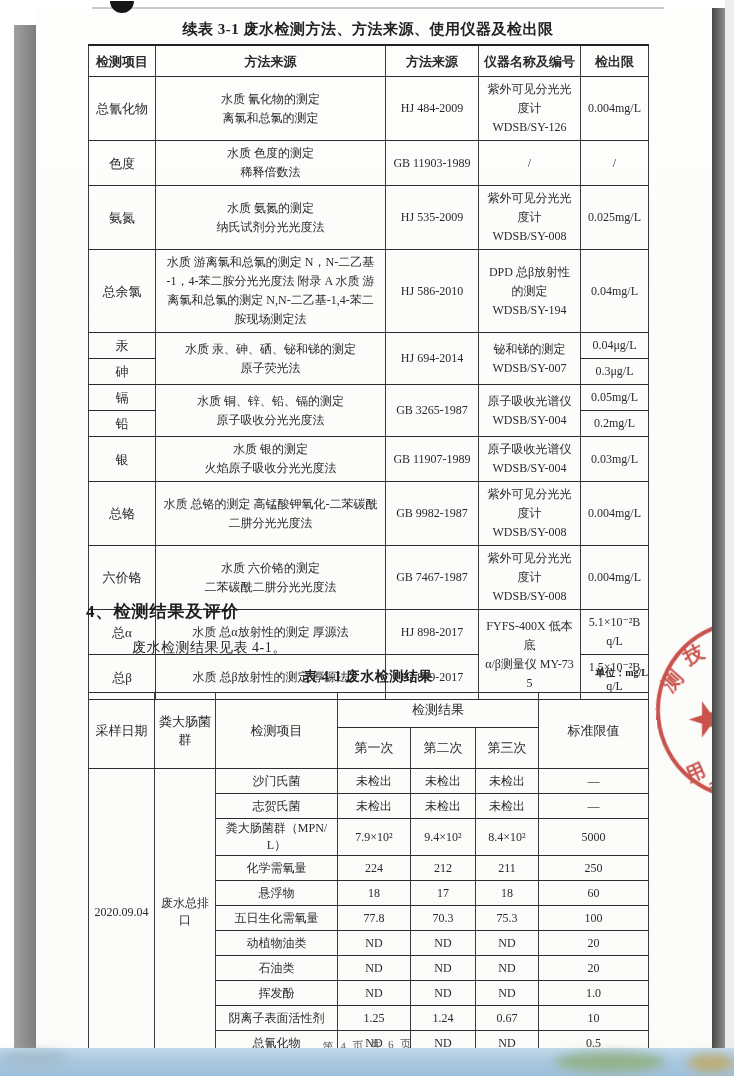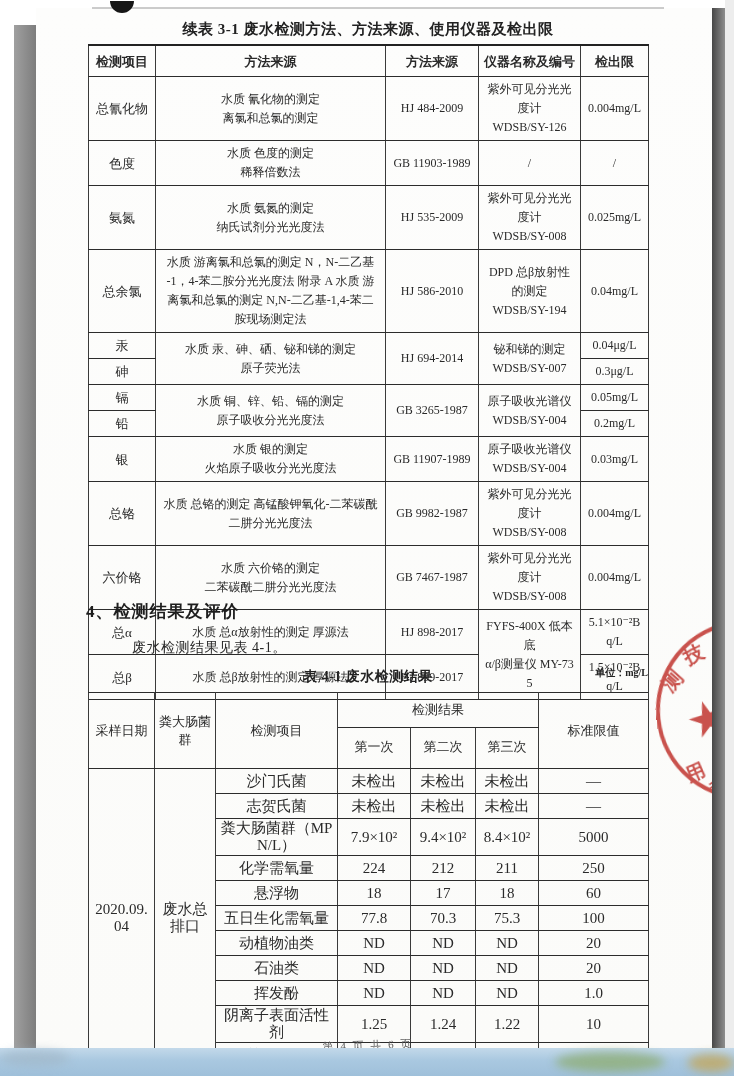--- a/index.html
+++ b/index.html
@@ -52,23 +52,23 @@
     border:1px solid #3a3a3a;
     border-top:1.6px solid #2c2c2c;border-bottom:1.6px solid #2c2c2c;
     text-align:center;vertical-align:middle;
     font-size:12px;line-height:19px;padding:3px 4px;
     word-break:break-all;color:#2a2a2a;
   }
   #table31{border-top:2.5px solid #222;}
   #table31 th{font-weight:700;font-size:13px;height:24px;}
   #table31 td:first-child{font-size:13px;}
   #table41 th{font-weight:400;font-size:13px;padding:8px 4px;line-height:18px;}
-  #table41 td{padding:1px 4px;height:22px;line-height:17px;font-size:15px;}
+  #table41 td{padding:1px 4px;height:22px;line-height:17px;font-size:12px;}
   #table41 tr.hr1 th{height:18px;}
-  #table41 tr.hr2 th{height:24px;font-family:Liberation Mono, monospace;}
+  #table41 tr.hr2 th{height:24px;}
 
   .sec-heading{position:absolute;left:50px;top:592px;font-weight:700;font-size:17px;color:#1e1e1e;letter-spacing:1px;}
   .sec-para{position:absolute;left:96px;top:631px;font-size:14px;color:#262626;letter-spacing:.5px;}
   .t41-title{
     position:absolute;left:52px;top:660px;width:560px;text-align:center;
     font-weight:700;font-size:14px;color:#222;letter-spacing:.5px;
   }
   .t41-unit{
     position:absolute;left:452px;top:658px;width:160px;text-align:right;
     font-weight:700;font-size:10px;color:#222;
@@ -563,21 +563,21 @@
             <td>
               <div>阴离子表面活性剂</div>
             </td>
             <td>
               <div>1.25</div>
             </td>
             <td>
               <div>1.24</div>
             </td>
             <td>
-              <div>1.22</div>
+              <div>0.67</div>
             </td>
             <td>
               <div>10</div>
             </td>
           </tr>
           <tr>
             <td>
               <div>总氰化物</div>
             </td>
             <td>

